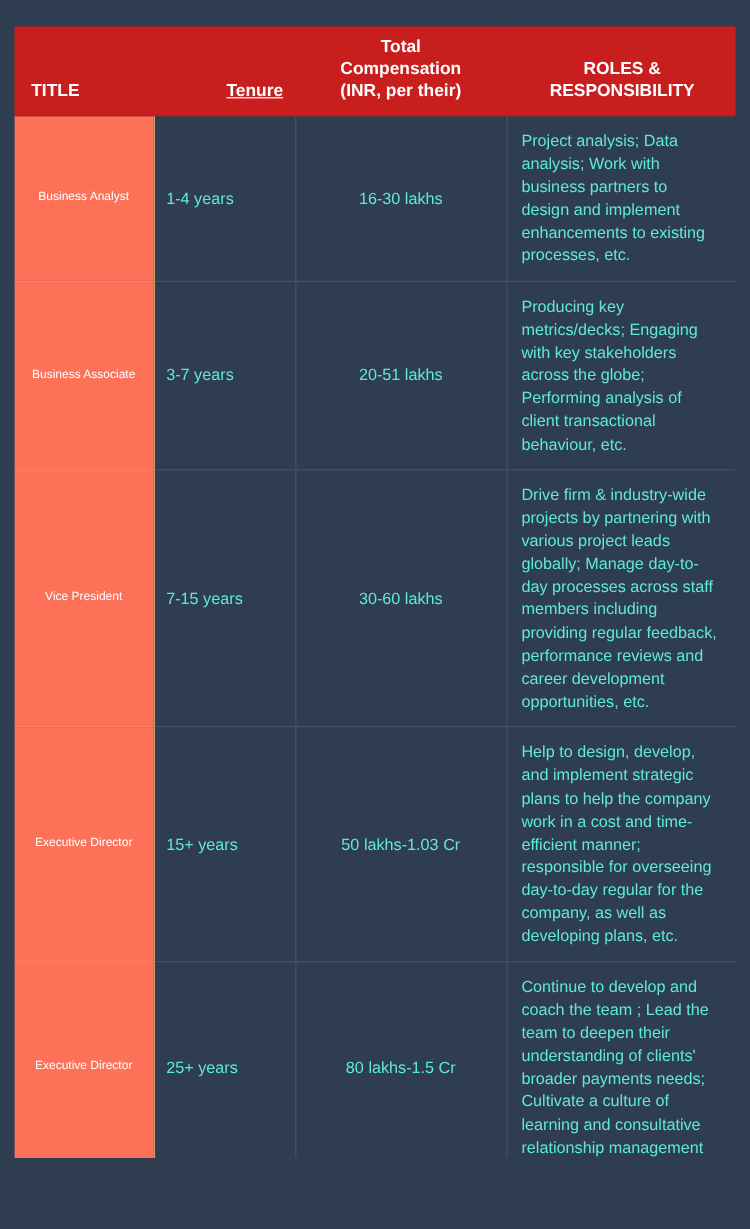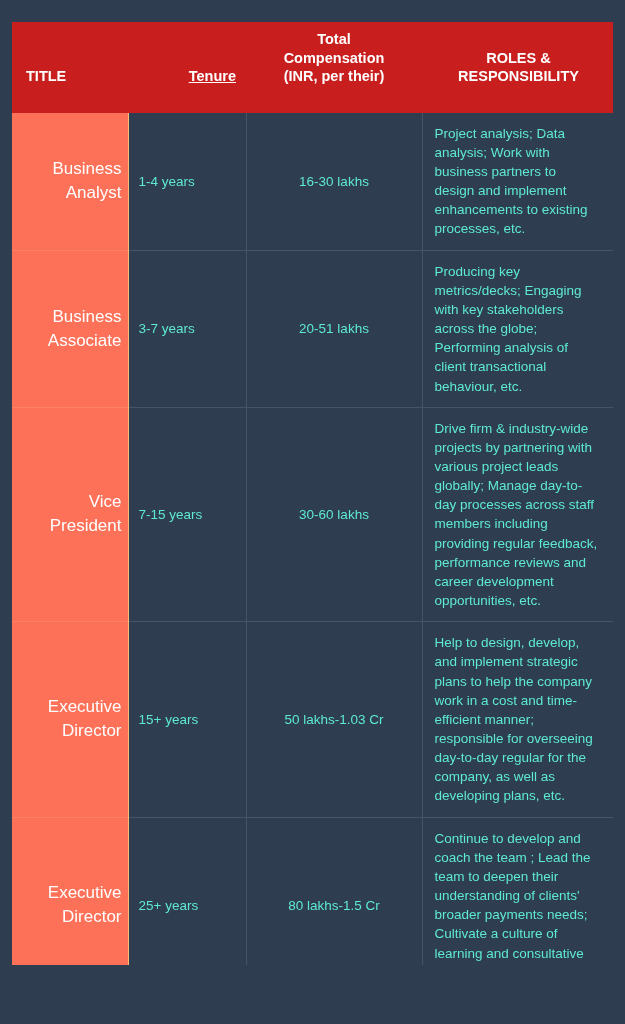--- a/index.html
+++ b/index.html
@@ -36,21 +36,21 @@
   
   thead tr { background: #c81f1e; }
 
   thead th {
     background: #c81f1e;
     color: #ffffff;
     font-size: 14.5px;
     font-weight: bold;
     line-height: 1.28;
     vertical-align: bottom;
-    padding: 8px 10px 27px 10px;
+    padding: 8px 10px 11px 10px;
     border: 0;
   }
 
   th.col-title      { width: 116px; text-align: left;   padding-left: 14px; }
   th.col-tenure     { width: 118px; text-align: right; text-decoration: underline; }
   th.col-comp       { width: 176px; text-align: center; }
   th.col-roles      { width: 191px; text-align: center;   padding-left: 12px; }
 
   
   tbody td {
@@ -61,22 +61,22 @@
     vertical-align: middle;
     border-top: 1px solid #465468;
     padding: 10px 10px;
   }
 
   tbody tr:first-child td { border-top: 0; }
 
   td.c-title {
     background: #fc7158;
     color: #ffffff;
-    text-align: right;
-    font-size: 17px;
+    text-align: center;
+    font-size: 10px;
     border-top: 1px solid #fd8068;
     padding: 10px 6px;
   }
   tbody tr:first-child td.c-title { border-top: 0; }
 
   td.c-tenure {
     text-align: left;
     border-left: 1px solid #fdba74;
   }
 

